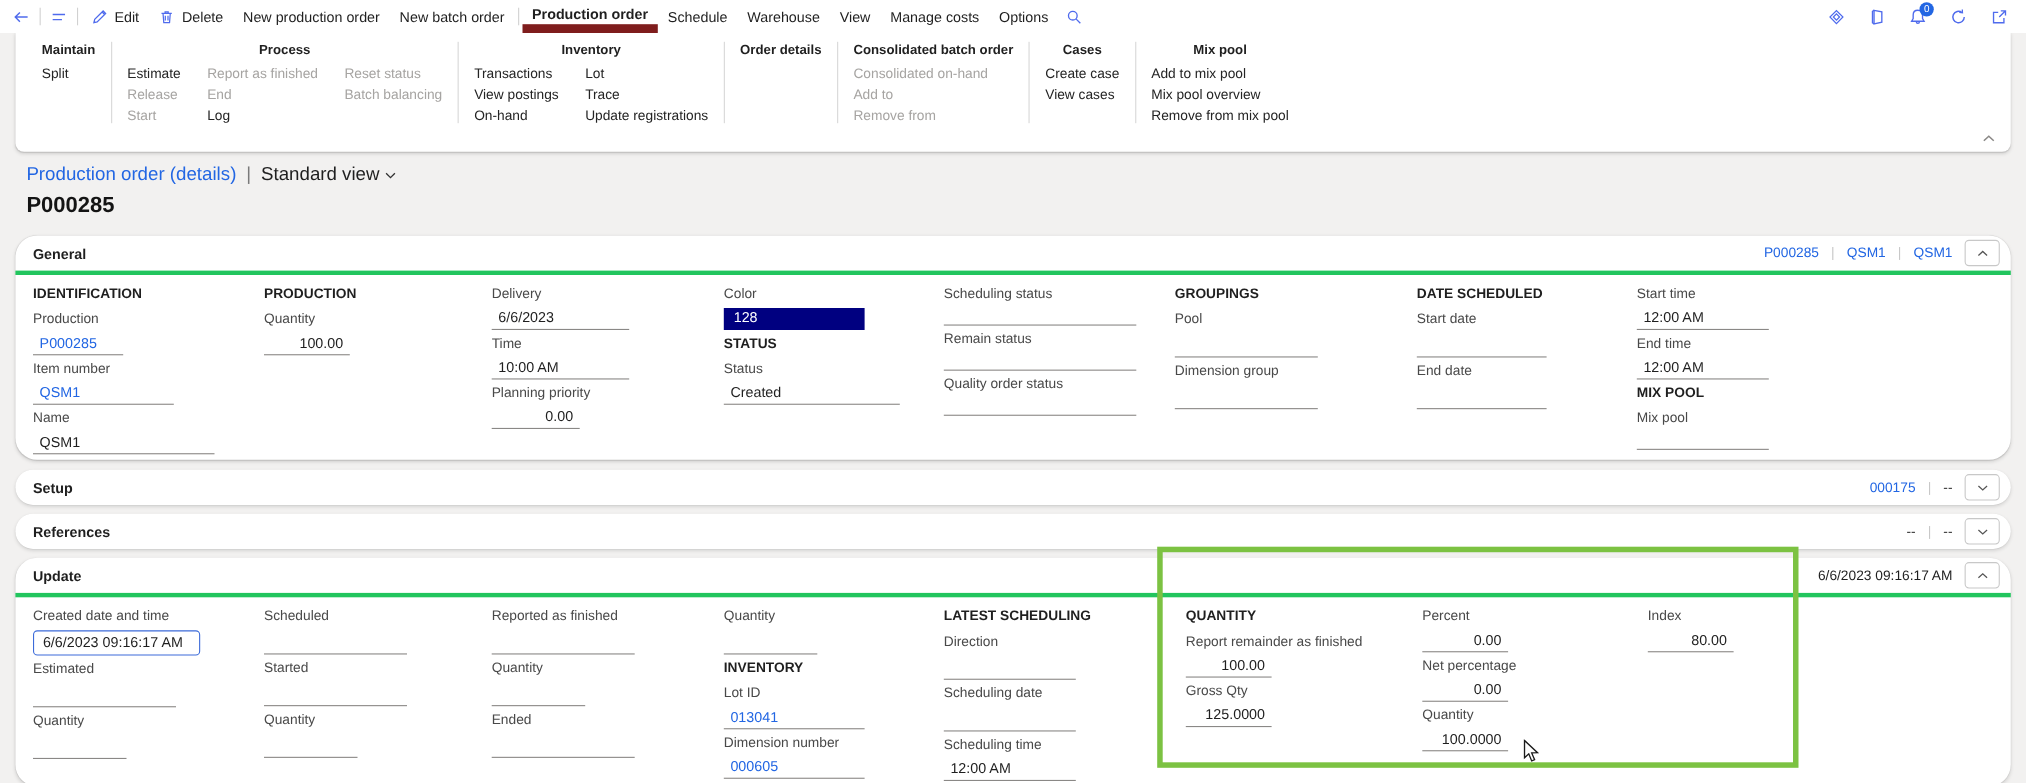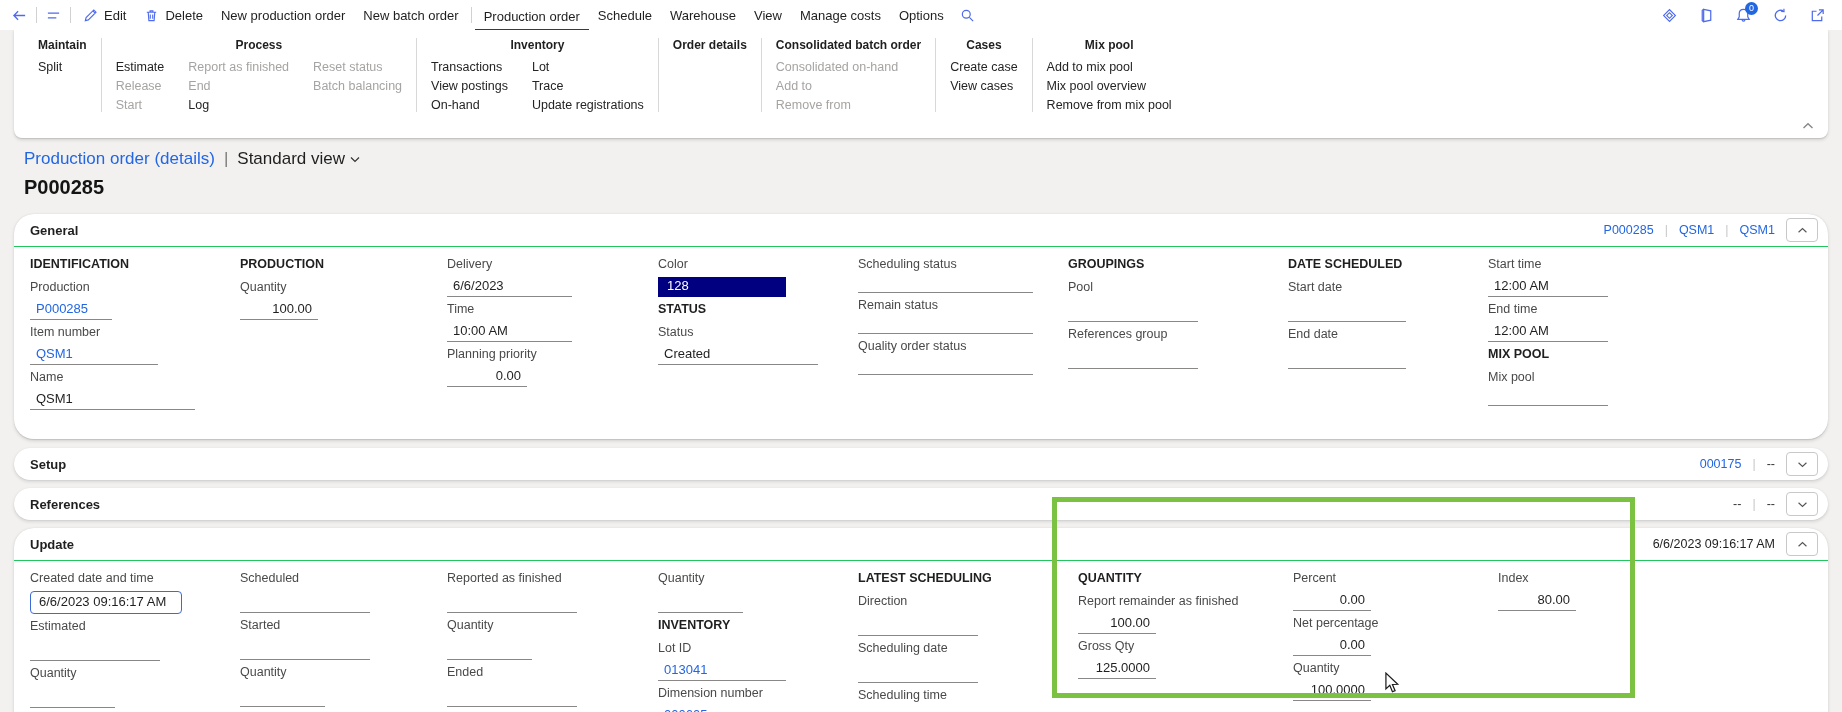--- a/index.html
+++ b/index.html
@@ -3,21 +3,21 @@
 <meta charset="utf-8">
 <style>
   * { margin:0; padding:0; box-sizing:border-box; }
   html,body { width:1842px; height:712px; }
   body { font-family:"Liberation Sans", sans-serif; background:#f2f1f0; color:#1f1f1f; overflow:hidden; }
   .screen { position:relative; width:1842px; height:712px; }
 
   
   .topbar { height:30px; background:#fff; display:flex; align-items:center; padding:0 10px 0 6px; position:relative; z-index:5; }
   .tb-btn { height:30px; display:flex; align-items:center; gap:6px; padding:0 9px; font-size:13px; color:#1f1f1f; background:none; border:none; cursor:default; white-space:nowrap; border-bottom:3px solid transparent; border-top:3px solid transparent; }
-  .tb-btn.active { border-bottom:1px solid #7f1d1d; }
+  .tb-btn.active { border-bottom:8px solid #7f1d1d;font-weight:bold; }
   .tb-ico { width:15px; height:15px; flex:0 0 auto; }
   .vsep { width:1px; height:16px; background:#d1d1d1; margin:0 3px; }
   .top-icons { margin-left:auto; display:flex; align-items:center; gap:20px; padding-right:6px; }
   .ti { width:17px; height:17px; position:relative; }
   .badge { position:absolute; top:-5px; right:-6px; min-width:13px; height:13px; border-radius:7px; background:#2266e3; color:#fff; font-size:9px; line-height:13px; text-align:center; padding:0 2px; }
 
   
   .ribbon-card { margin:0 14px; background:#fff; border-radius:0 0 8px 8px; box-shadow:0 1.6px 3.6px rgba(0,0,0,.13), 0 .3px .9px rgba(0,0,0,.1); height:108px; position:relative; padding:8px 10px 4px; }
   .ribbon { display:flex; align-items:stretch; }
   .rgroup { padding:0 14px; }
@@ -40,21 +40,21 @@
   .card { margin:14px 14px 0; background:#fff; border-radius:20px; box-shadow:0 1.6px 3.6px rgba(0,0,0,.13), 0 .3px .9px rgba(0,0,0,.1); }
   .card + .card { margin-top:8px; }
   .card-head { height:32px; display:flex; align-items:center; padding:0 10px 0 16px; }
   .card-title { font-size:13px; font-weight:bold; }
   .head-right { margin-left:auto; display:flex; align-items:center; gap:11px; font-size:12.5px; }
   .hlink { color:#2266e3; }
   .hsep { color:#c8c8c8; }
   .hdim { color:#333; }
   .htime { color:#1f1f1f; }
   .chev-btn { width:32px; height:24px; border:1px solid #c8c8c8; border-radius:4px; background:#fff; display:flex; align-items:center; justify-content:center; color:#555; }
-  .card-body { border-top:1px solid #22c55e; padding:10px 16px 24px; display:grid; }
+  .card-body { border-top:4px solid #22c55e; padding:10px 16px 0; display:grid; }
   .general-grid { grid-template-columns:210px 207px 211px 200px 210px 220px 200px auto; }
   .update-grid  { grid-template-columns:210px 207px 211px 200px 220px 215px 205px auto; }
 
   .grp-hdr { font-size:12.5px; font-weight:bold; color:#1f1f1f; line-height:15px; margin:0 0 8px; }
   .field { margin-bottom:5px; }
   .flabel { font-size:12.5px; color:#494949; line-height:14px; margin-bottom:6px; white-space:nowrap; }
   .fval { font-size:13px; color:#1f1f1f; line-height:16px; min-height:16px; padding:1px 6px 2px; border-bottom:1px solid #8a8886; white-space:nowrap; }
   .fval.num { text-align:right; }
   .fval.link { color:#2266e3; }
   .fval.swatch { background:#000080; color:#fff; border-bottom:1px solid transparent; padding-left:9px; }
@@ -322,21 +322,21 @@
         </div>
       </div>
       <div class="gcol">
         <div class="grp-hdr">GROUPINGS</div>
         <div class="field" style="width:130px">
           <div class="flabel">Pool</div>
           <div class="spacer6"></div>
           <div class="fval"></div>
         </div>
         <div class="field" style="width:130px">
-          <div class="flabel">References group</div>
+          <div class="flabel">Dimension group</div>
           <div class="spacer6"></div>
           <div class="fval"></div>
         </div>
       </div>
       <div class="gcol">
         <div class="grp-hdr">DATE SCHEDULED</div>
         <div class="field" style="width:118px">
           <div class="flabel">Start date</div>
           <div class="spacer6"></div>
           <div class="fval"></div>

